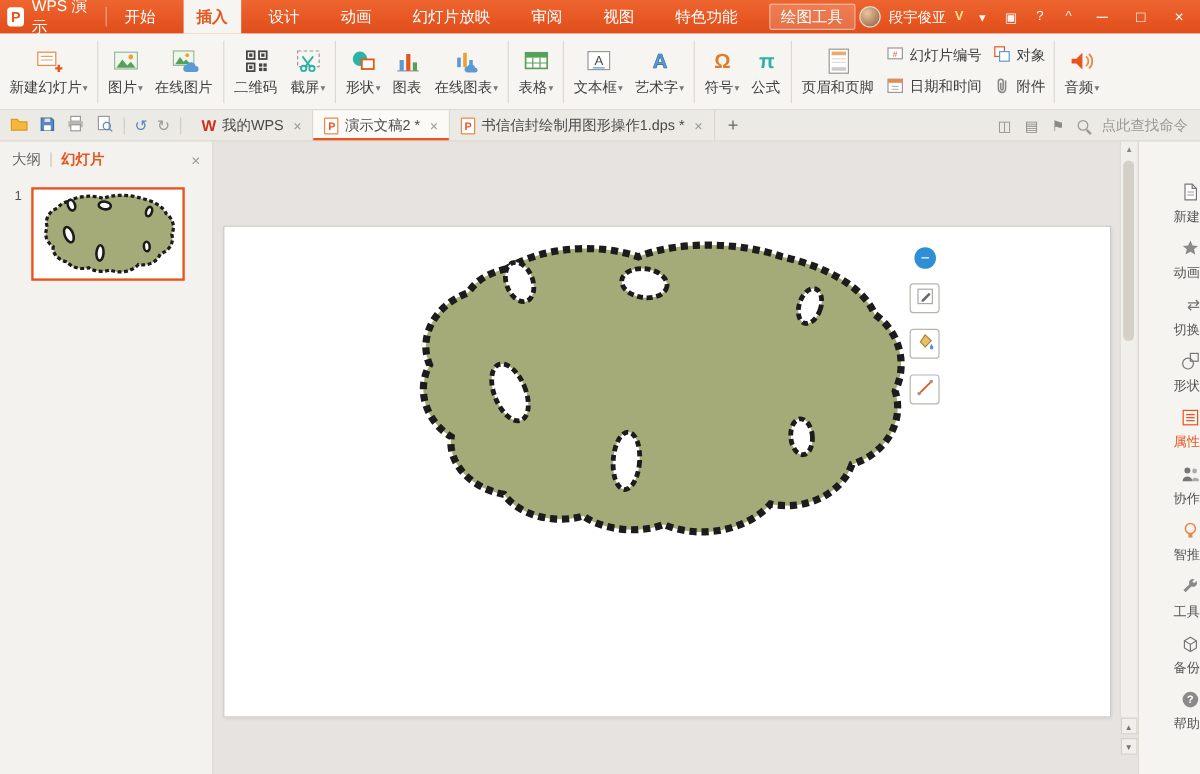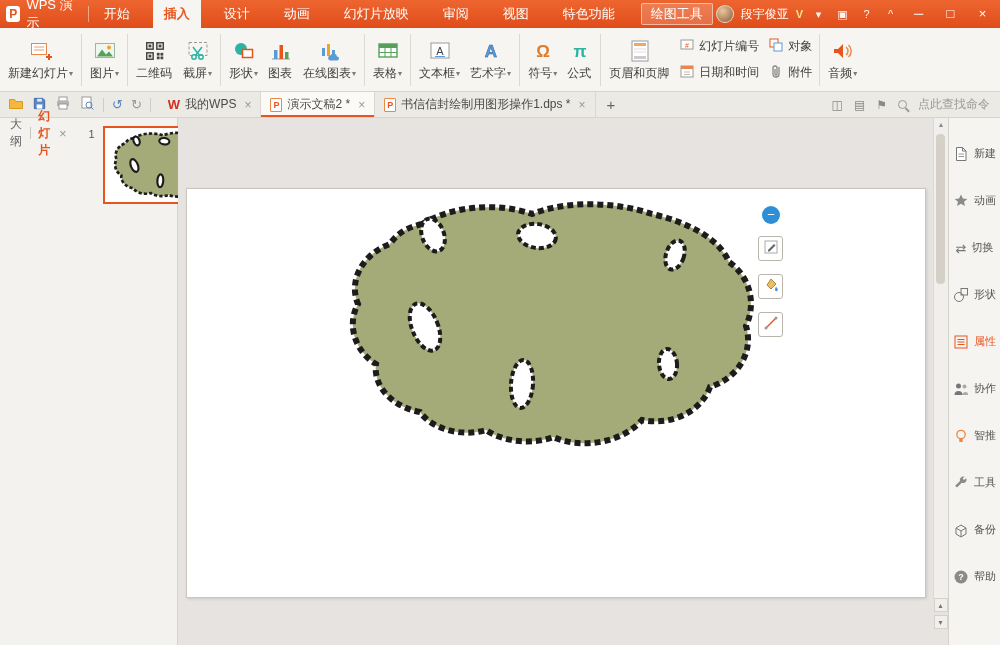--- a/index.html
+++ b/index.html
@@ -47,21 +47,21 @@
   .picon{width:12px;height:14px;background:#fff;border:1px solid #e8894a;color:#e8541e;font-size:9px;font-weight:bold;display:inline-flex;align-items:center;justify-content:center;border-radius:1px;}
   .newtab{display:flex;align-items:center;padding:0 11px;font-size:15px;color:#666;}
   .qspacer{flex:1;}
   .qright{display:flex;align-items:center;gap:11px;padding:0 10px;color:#8a8a8a;}
   .mag{width:9px;height:9px;border:1.5px solid #999;border-radius:50%;position:relative;display:inline-block;}
   .mag::after{content:'';position:absolute;width:5px;height:1.5px;background:#999;transform:rotate(45deg);right:-4px;bottom:-2px;}
   .search-txt{color:#999;}
 
   
   .main{display:flex;height:527px;}
-  .leftpanel{width:178px;background:#f4f2ee;border-right:1px solid #d5d1cb;display:flex;flex-direction:row;}
+  .leftpanel{width:178px;background:#f4f2ee;border-right:1px solid #d5d1cb;display:flex;flex-direction:column;}
   .lp-head{height:30px;display:flex;align-items:center;padding:0 10px;font-size:12px;color:#666;gap:8px;}
   .lp-slides{color:#e8541e;font-weight:bold;}
   .lp-sep{width:1px;height:12px;background:#c9c5bf;}
   .lp-close{margin-left:auto;color:#999;font-size:13px;}
   .lp-body{position:relative;flex:1;padding-top:8px;}
   .thumb-num{position:absolute;left:12px;top:10px;font-size:11px;color:#555;}
   .thumb{margin-left:26px;width:128px;height:78px;background:#fff;border:2px solid #e8541e;display:flex;align-items:center;justify-content:center;overflow:hidden;}
 
   .canvas{flex:1;position:relative;background:#e6e3e0;overflow:hidden;}
   .slide{position:absolute;left:8px;top:70px;width:740px;height:410px;background:#fff;border:1px solid #cac7c1;box-shadow:1px 1px 3px rgba(0,0,0,.12);}
@@ -71,21 +71,21 @@
   .fb{position:absolute;left:580px;width:25px;height:25px;background:#fff;border:1px solid #b9b5ad;border-radius:3px;display:flex;align-items:center;justify-content:center;padding:0;}
   .fb1{top:118px;} .fb2{top:156px;} .fb3{top:194px;}
 
   .vscroll{position:absolute;right:0;top:0;bottom:46px;width:15px;background:#f1efeb;border-left:1px solid #ddd9d2;}
   .sc-up{position:absolute;top:2px;left:0;right:0;text-align:center;font-size:8px;color:#888;}
   .sc-thumb{position:absolute;top:16px;left:2px;width:9px;height:150px;background:#d4d0c8;border-radius:4px;}
   .slide-nav{position:absolute;right:0;bottom:16px;width:15px;display:flex;flex-direction:column;gap:3px;align-items:center;}
   .snav{width:14px;height:14px;background:#f1efeb;border:1px solid #d5d1ca;font-size:8px;color:#777;display:flex;align-items:center;justify-content:center;padding:0;}
 
   .righttoolbar{width:52px;background:#f6f4f0;border-left:1px solid #d5d1cb;display:flex;flex-direction:column;align-items:center;padding-top:28px;}
-  .rt-item{display:flex;align-items:flex-start;gap:5px;height:47px;justify-content:center;font-size:11px;color:#555;width:100%;}
+  .rt-item{display:flex;flex-direction:column;align-items:flex-end;gap:5px;height:47px;justify-content:center;font-size:11px;color:#555;width:100%;}
   .rt-item.active{color:#e8541e;font-weight:normal;}
   .rt-ic{height:16px;display:flex;align-items:center;justify-content:center;font-size:13px;color:#777;}
 </style>
 </head>
 <body>
 
 <div class="titlebar">
   <div class="tb-logo">
     <span class="logo-badge">P</span>
     <span class="app-name">WPS 演示</span>
@@ -142,20 +142,34 @@
           <path d="M4 17.5l5-7 4 5 3-3 4 5z" fill="#57a05a"></path>
           <circle cx="16" cy="8.5" r="2" fill="#f0a030"></circle>
         </svg>
     </span>
     <span class="rlbl">
         <span>图片</span>
         <span class="arr">▾</span>
       </span>
   </div>
 
+  <div class="rbtn">
+    <span class="ric">
+      <svg width="24" height="24" viewBox="0 0 24 24">
+          <rect x="2.5" y="3.5" width="17" height="12" fill="#eef6ee" stroke="#9bb89b"></rect>
+          <path d="M4 14.5l4-6 3 4 2-2 4 4z" fill="#57a05a"></path>
+          <circle cx="14" cy="7" r="1.6" fill="#f0a030"></circle>
+          <path d="M13 21a3 3 0 0 1 .5-5.9A4 4 0 0 1 21 16a2.5 2.5 0 0 1 0 5z" fill="#5b9bd5"></path>
+        </svg>
+    </span>
+    <span class="rlbl">
+        <span>在线图片</span>
+        <span class="arr"></span>
+      </span>
+  </div>
 
   <div class="rsep"></div>
 
   <div class="rbtn">
     <span class="ric">
       <svg width="22" height="22" viewBox="0 0 24 24">
           <rect x="3" y="3" width="7" height="7" fill="none" stroke="#444" stroke-width="1.6"></rect>
           <rect x="5" y="5" width="3" height="3" fill="#444"></rect>
           <rect x="14" y="3" width="7" height="7" fill="none" stroke="#444" stroke-width="1.6"></rect>
           <rect x="16" y="5" width="3" height="3" fill="#444"></rect>

